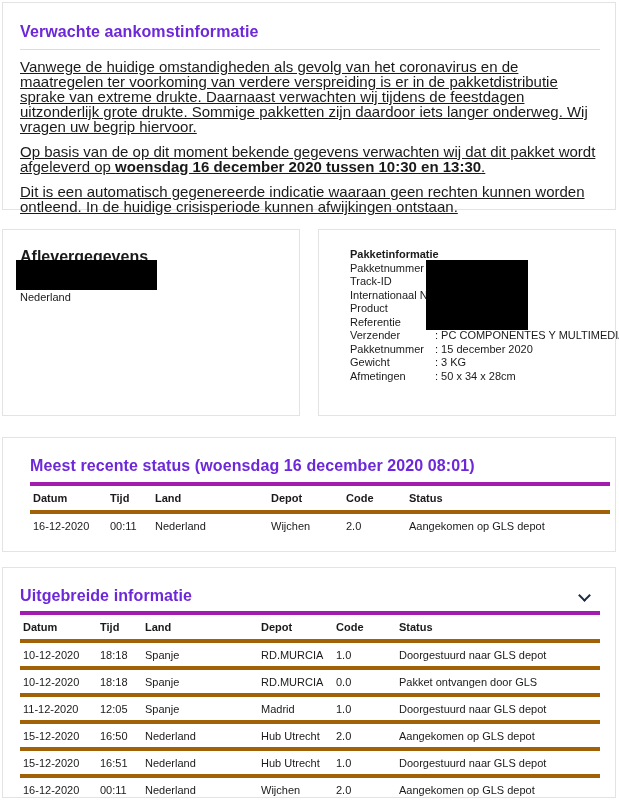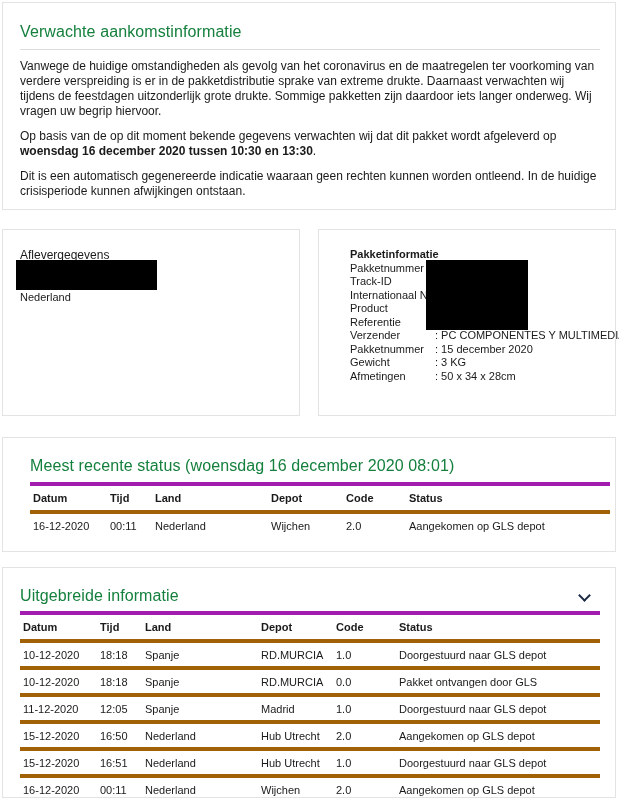--- a/index.html
+++ b/index.html
@@ -1,21 +1,21 @@
 <!DOCTYPE html>
 <html><head>
 <meta charset="utf-8">
 <style>
   html, body { margin:0; padding:0; background:#ffffff; }
   body { width:619px; height:800px; position:relative; overflow:hidden;
          font-family:"Liberation Sans", sans-serif; color:#1a1a1a; font-size:11px; }
   .card { position:absolute; background:#fff; border:1px solid #e3e3e3; box-sizing:border-box; }
-  .h2 { font-size:16px; color:#15803d; font-weight:normal; margin:0; letter-spacing:0.1px; }
+  .h2 { font-size:16px; color:#6d28d9; font-weight:bold; margin:0; letter-spacing:0.1px; }
   .rule { height:1px; background:#dcdcdc; }
-  p { margin:0; line-height:15px; font-size:12px; }
+  p { margin:0; line-height:15px; font-size:15px;text-decoration:underline; }
   b { font-weight:bold; }
   .redact { position:absolute; background:#000; }
   .kv { display:flex; line-height:13.5px; font-size:11px; }
   .kv .k { width:85px; flex-shrink:0; }
   .kv .v { flex:1; }
   table { border-collapse:collapse; width:100%; font-size:11px; }
   th { text-align:left; font-weight:bold; height:24px; padding:0 0 0 3px; }
   td { height:23px; padding:0 0 0 3px; border-top:4px solid #a16207; }
   thead tr th { border-top:4px solid #a21caf; }
   .c1{width:74px}.c2{width:42px}.c3{width:113px}.c4{width:72px}.c5{width:60px}
@@ -32,21 +32,21 @@
     <div class="rule" style="margin-top:8px;"></div>
     <p style="margin-top:9px;">Vanwege de huidige omstandigheden als gevolg van het coronavirus en de maatregelen ter voorkoming van verdere verspreiding is er in de pakketdistributie sprake van extreme drukte. Daarnaast verwachten wij tijdens de feestdagen uitzonderlijk grote drukte. Sommige pakketten zijn daardoor iets langer onderweg. Wij vragen uw begrip hiervoor.</p>
     <p style="margin-top:10px;">
       <span>Op basis van de op dit moment bekende gegevens verwachten wij dat dit pakket wordt afgeleverd op </span><b>woensdag 16 december 2020 tussen 10:30 en 13:30</b><span>.</span>
     </p>
     <p style="margin-top:10px;">Dit is een automatisch gegenereerde indicatie waaraan geen rechten kunnen worden ontleend. In de huidige crisisperiode kunnen afwijkingen ontstaan.</p>
   </div>
 </div>
 
 <div class="card" style="left:2px;top:229px;width:298px;height:187px;">
-  <div style="position:absolute;left:17px;top:18px;font-weight:normal;font-size:12px;">Aflevergegevens</div>
+  <div style="position:absolute;left:17px;top:18px;font-weight:bold;font-size:16px;">Aflevergegevens</div>
   <div class="redact" style="left:13px;top:30px;width:141px;height:30px;"></div>
   <div style="position:absolute;left:17px;top:61px;font-size:11px;">Nederland</div>
 </div>
 
 <div class="card" style="left:318px;top:229px;width:298px;height:187px;">
   <div style="position:absolute;left:31px;top:18px;width:270px;">
     <div style="font-weight:bold;line-height:13.5px;">Pakketinformatie</div>
     <div class="kv">
         <span class="k">Pakketnummer</span>
         <span class="v">:</span>

